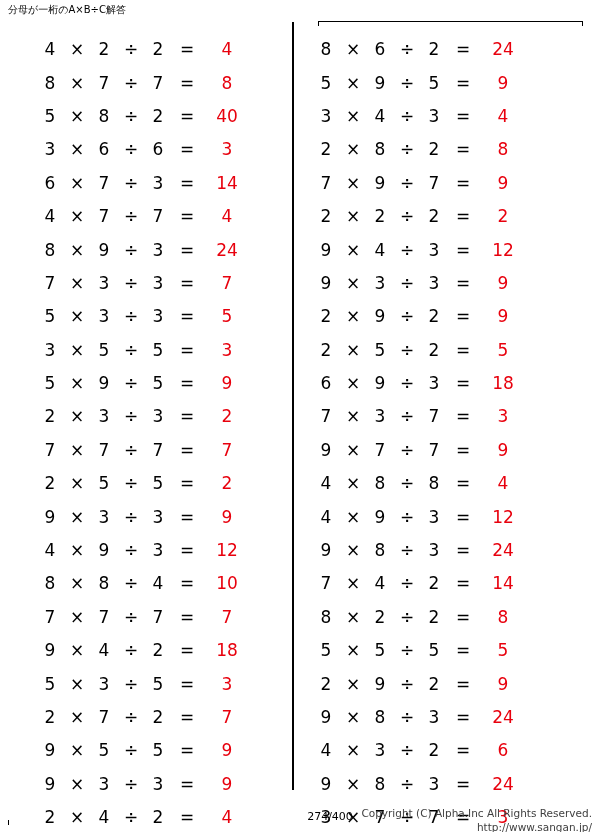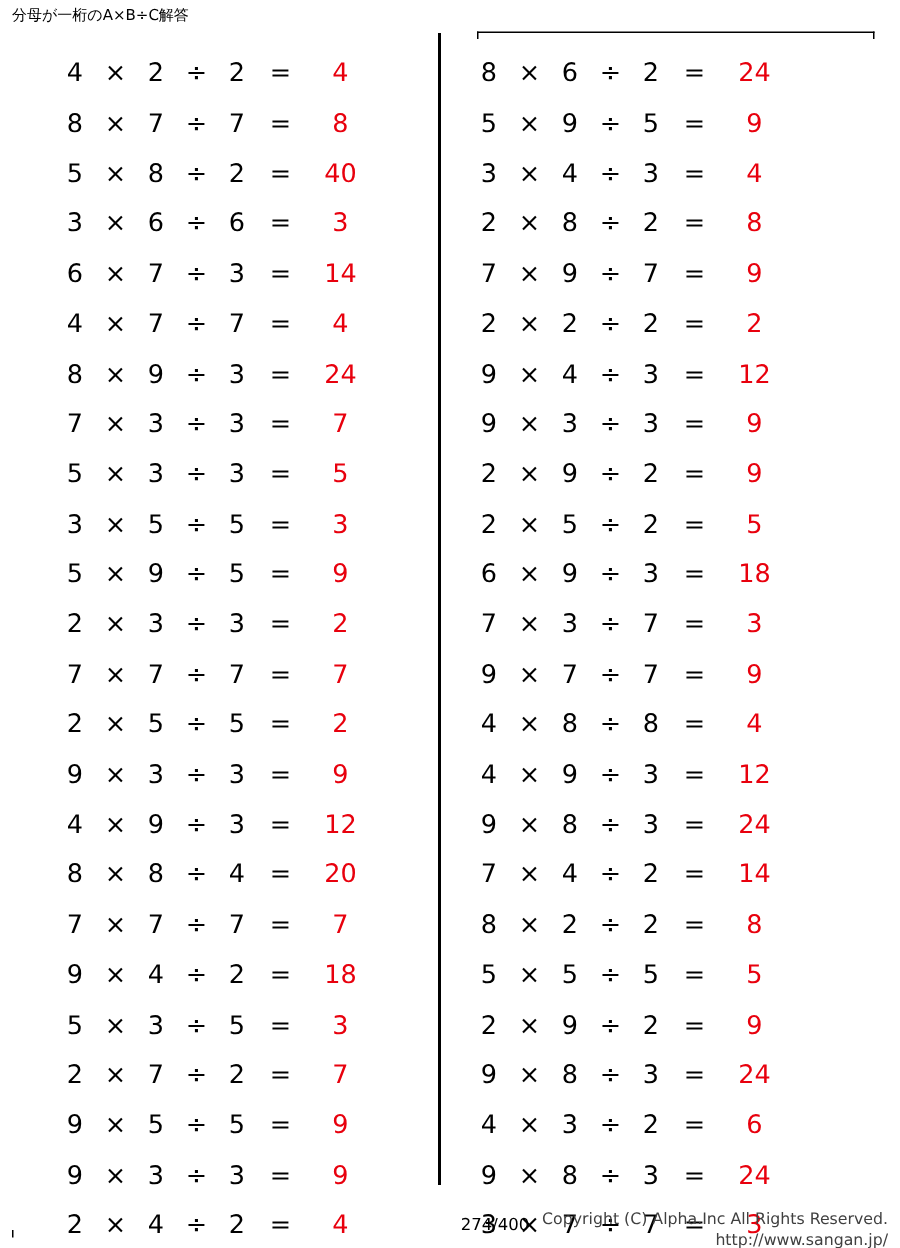--- a/index.html
+++ b/index.html
@@ -298,21 +298,21 @@
           <span class="cell eq">=</span>
           <span class="cell ans">12</span>
         </div>
         <div class="prob">
           <span class="cell num">8</span>
           <span class="cell op">×</span>
           <span class="cell num">8</span>
           <span class="cell op">÷</span>
           <span class="cell num">4</span>
           <span class="cell eq">=</span>
-          <span class="cell ans">20</span>
+          <span class="cell ans">10</span>
         </div>
         <div class="prob">
           <span class="cell num">7</span>
           <span class="cell op">×</span>
           <span class="cell num">7</span>
           <span class="cell op">÷</span>
           <span class="cell num">7</span>
           <span class="cell eq">=</span>
           <span class="cell ans">7</span>
         </div>

